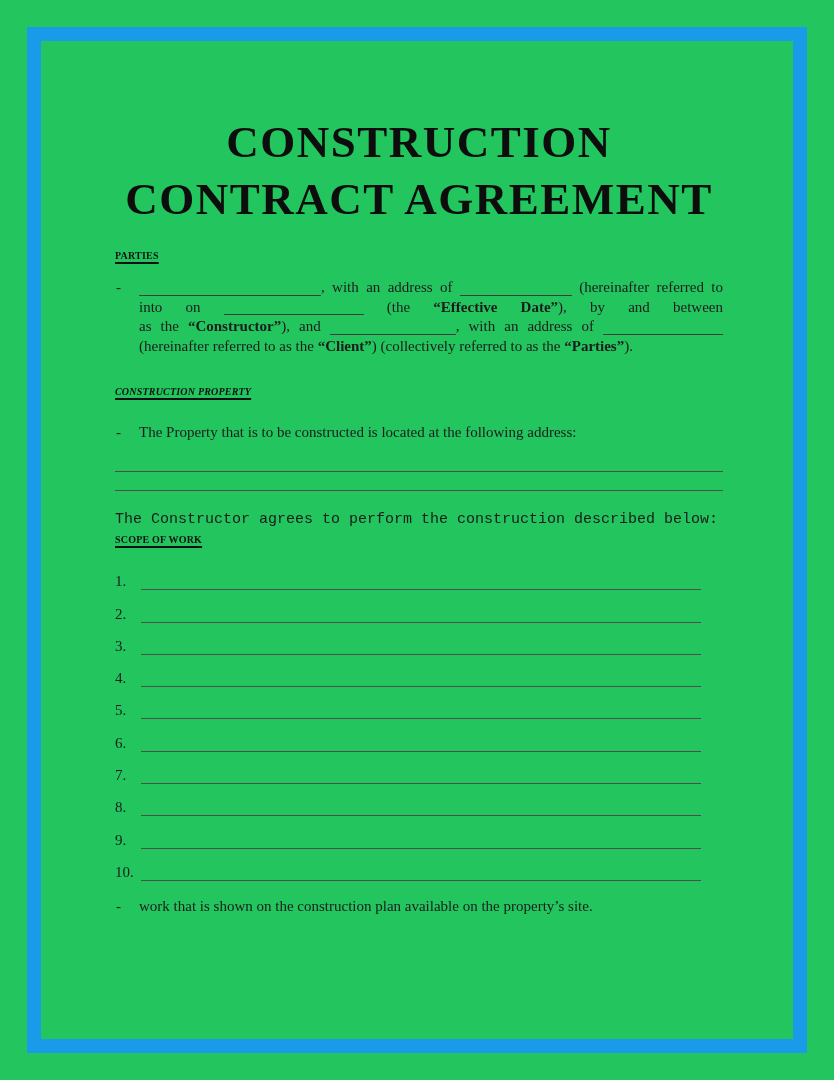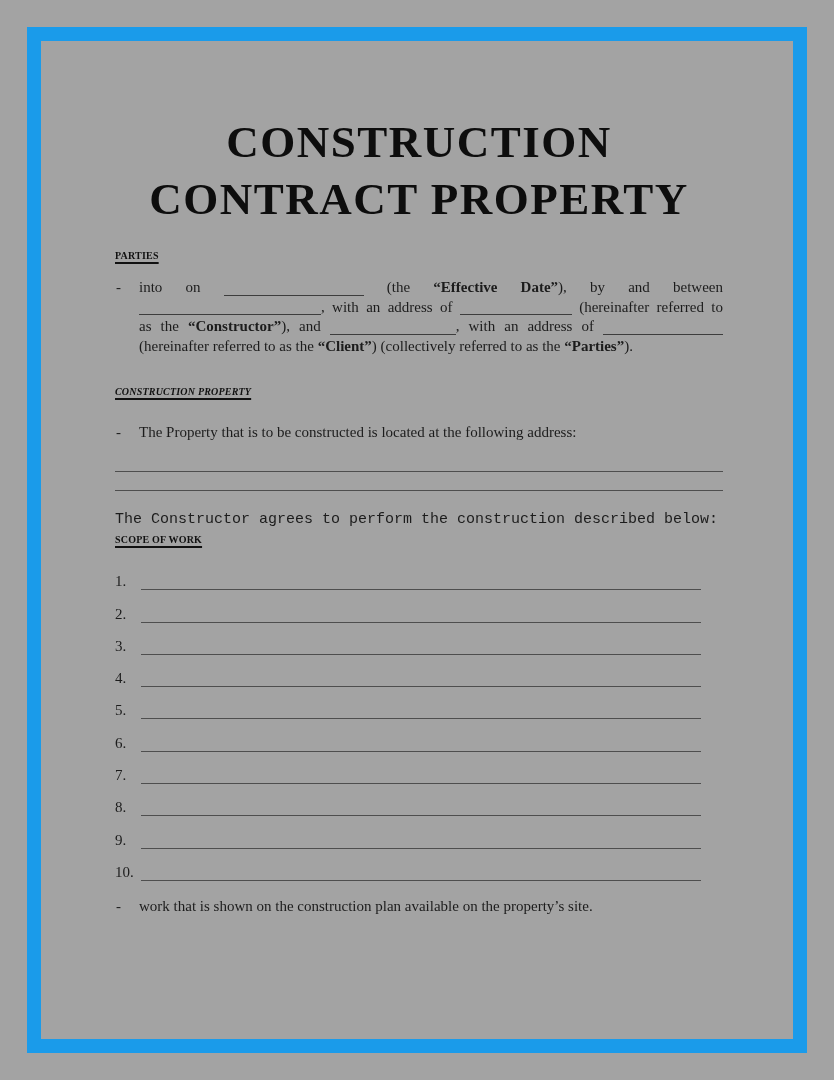--- a/index.html
+++ b/index.html
@@ -4,21 +4,21 @@
 <style>
   html,body{margin:0;padding:0;}
   body{
     width:834px;height:1080px;
     background:#ffffff;
     font-family:"Liberation Serif","DejaVu Serif",serif;
     color:#1c1c1c;
     position:relative;
     overflow:hidden;
   }
-  .page{position:absolute;inset:0;background:#a3a3a3;}
+  .page{position:absolute;inset:0;background:#22c55e;}
   .frame{
     position:absolute;
     left:27px;top:27px;right:27px;bottom:27px;
     border:14px solid #1a9bea;
     pointer-events:none;
   }
   .content{
     position:absolute;
     left:115px;top:0;
     width:608px;
@@ -98,29 +98,29 @@
 </head>
 <body>
 
 <div class="page">
   <div class="frame"></div>
 
   <div class="content">
 
     <div class="doc-title">
       <div>CONSTRUCTION</div>
-      <div>CONTRACT PROPERTY</div>
+      <div>CONTRACT AGREEMENT</div>
     </div>
 
     <div class="sec-heading h-parties">PARTIES</div>
 
     <div class="bullet para-parties">
       <span class="dash">-</span>
+      <div class="jline"><span class="bl" style="width:182px"></span><span>, with an address of </span><span class="bl" style="width:112px"></span><span> (hereinafter referred to</span></div>
       <div class="jline"><span>into on </span><span class="bl" style="width:140px"></span><span> (the </span><span class="b">“Effective Date”</span><span>), by and between</span></div>
-      <div class="jline"><span class="bl" style="width:182px"></span><span>, with an address of </span><span class="bl" style="width:112px"></span><span> (hereinafter referred to</span></div>
       <div class="jline"><span>as the </span><span class="b">“Constructor”</span><span>), and </span><span class="bl" style="width:126px"></span><span>, with an address of </span><span class="bl" style="width:120px"></span></div>
       <div class="nline"><span>(hereinafter referred to as the </span><span class="b">“Client”</span><span>) (collectively referred to as the </span><span class="b">“Parties”</span><span>).</span></div>
     </div>
 
     <div class="sec-heading h-property">CONSTRUCTION PROPERTY</div>
 
     <div class="bullet bullet-property">
       <span class="dash">-</span>
       <div class="nline">The Property that is to be constructed is located at the following address:</div>
     </div>

